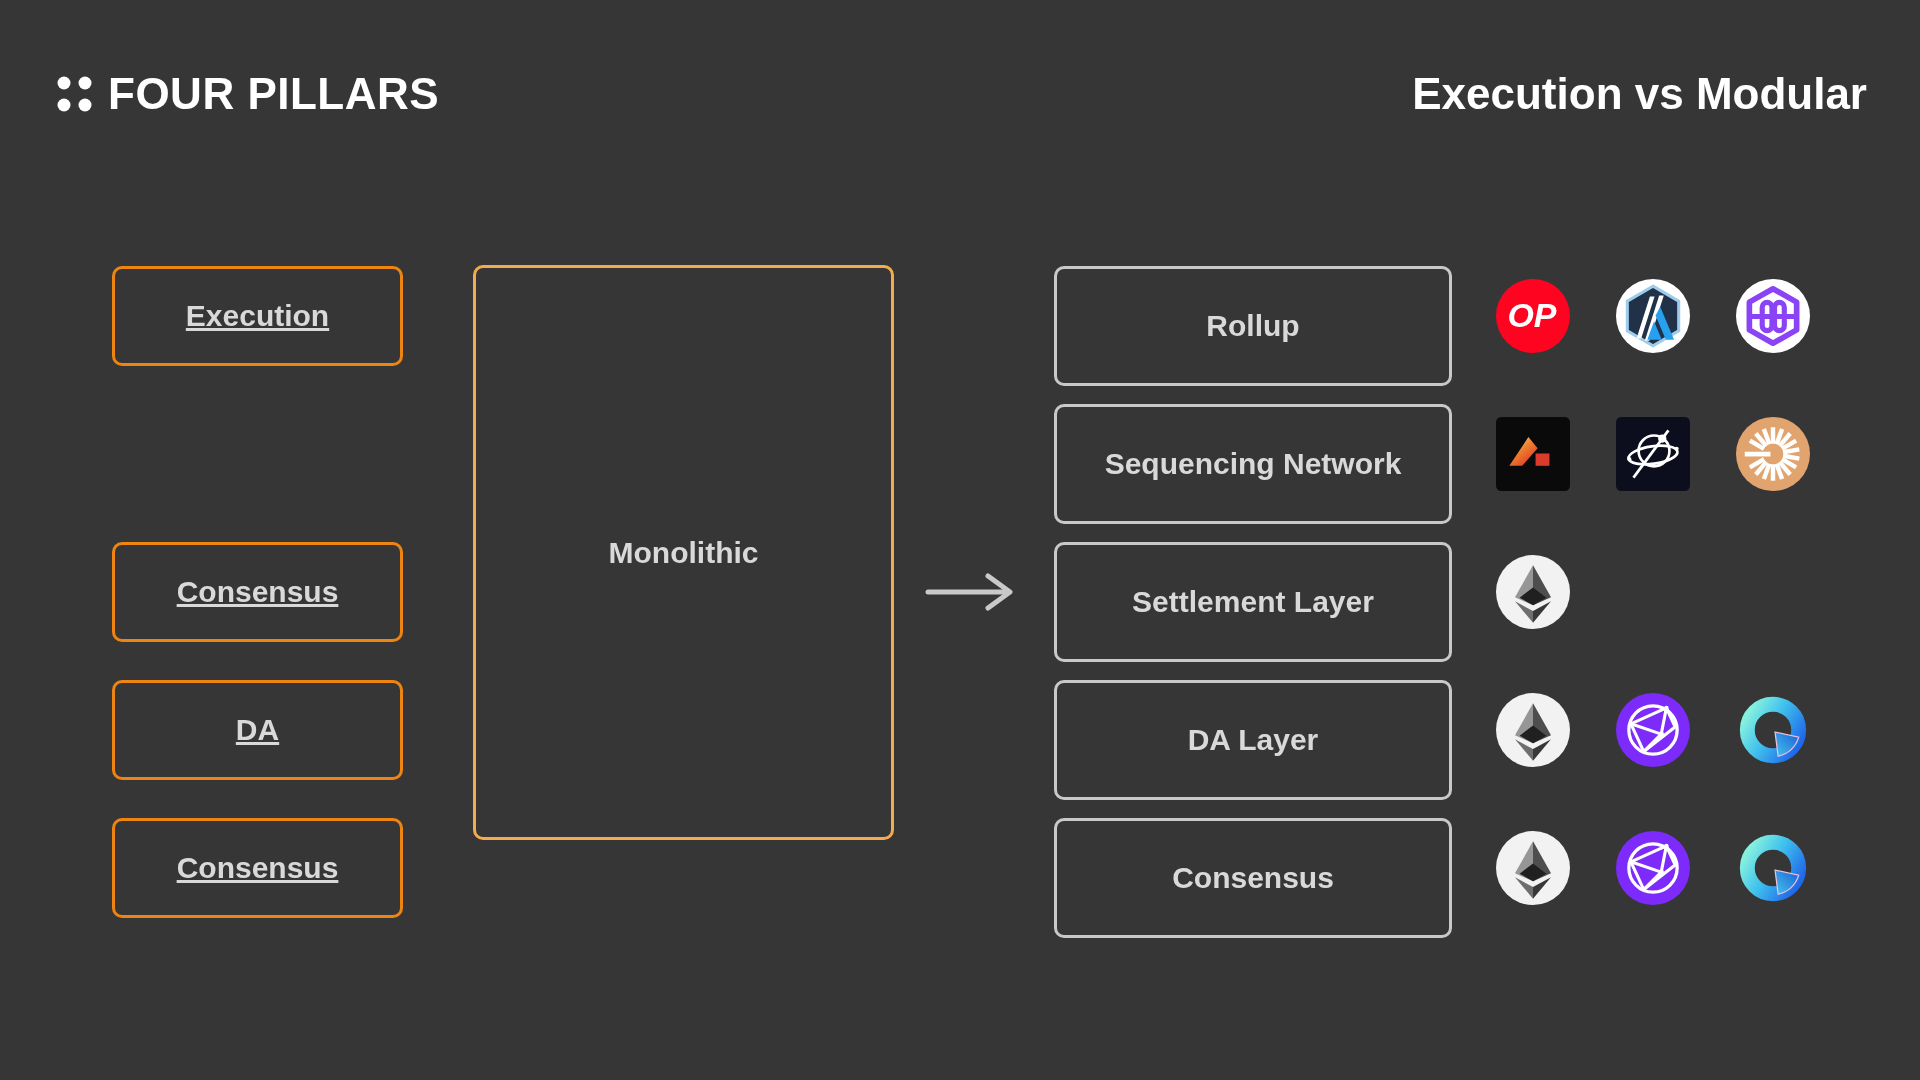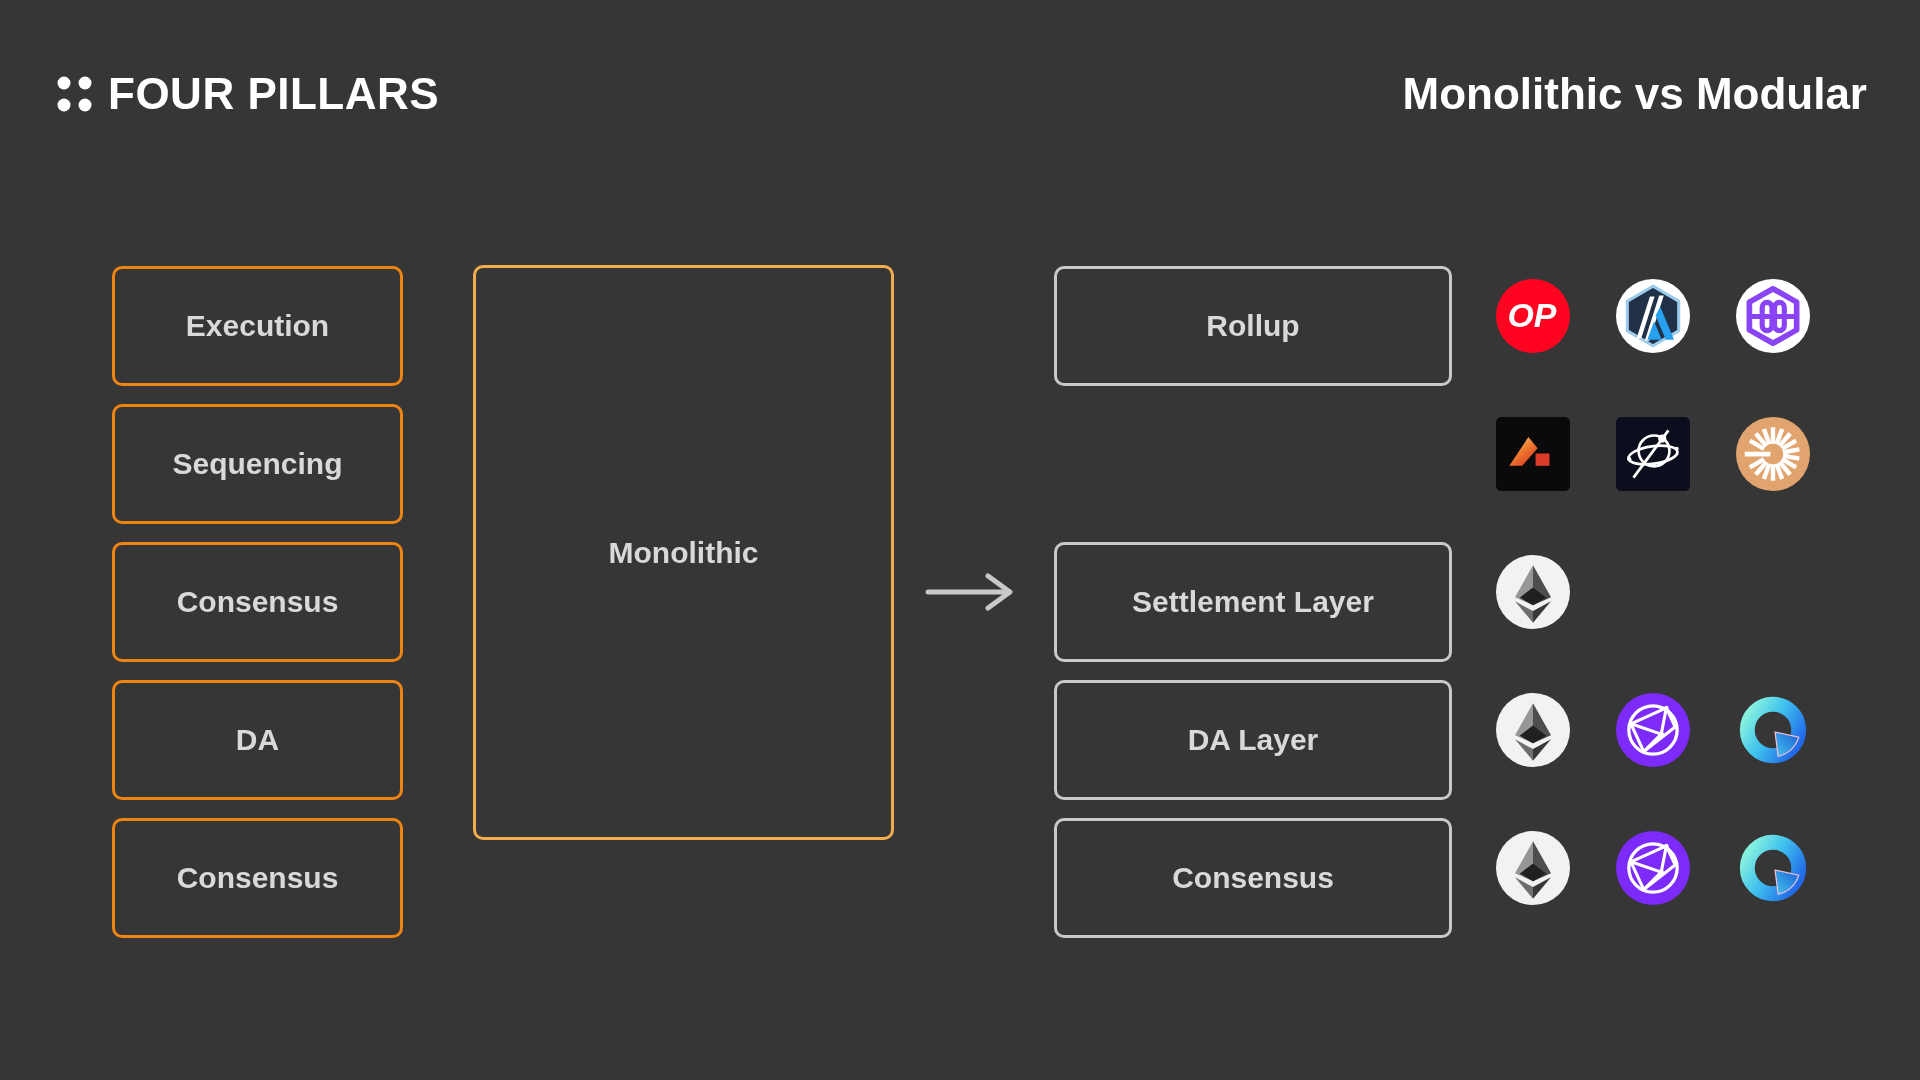--- a/index.html
+++ b/index.html
@@ -4,21 +4,21 @@
 <style>
   html,body{margin:0;padding:0;background:#363636;}
   .canvas{position:relative;width:1920px;height:1080px;background:#363636;overflow:hidden;
           font-family:"Liberation Sans",sans-serif;margin-top:21px;}
   .brand{position:absolute;left:57px;top:45px;height:56px;display:flex;align-items:center;gap:15px;}
   .brand-text{font-size:44px;font-weight:bold;color:#FFFFFF;letter-spacing:0.5px;white-space:nowrap;}
   .page-title{position:absolute;right:53px;top:45px;height:56px;line-height:56px;
               font-size:44px;font-weight:bold;color:#FFFFFF;white-space:nowrap;}
   .box{position:absolute;box-sizing:border-box;border-radius:10px;display:flex;align-items:center;
        justify-content:center;font-weight:bold;font-size:30px;color:#D9D9D9;}
-  .pillar{left:112px;width:291px;height:120px;border:3px solid #EE8412;}
+  .pillar{left:112px;width:291px;height:100px;border:3px solid #EE8412;text-decoration:underline;}
   .mono{left:473px;top:244px;width:421px;height:575px;border:3px solid #F2AC4D;}
   .modbox{left:1054px;width:398px;height:120px;border:3px solid #C9C9C9;}
   .logo-row{position:absolute;left:1496px;width:424px;height:100px;display:flex;align-items:center;gap:46px;}
   .logo{width:74px;height:74px;display:block;}
   .logo svg{width:74px;height:74px;display:block;}
   .arrow{position:absolute;left:922px;top:548px;}
   .defs-holder{position:absolute;width:0;height:0;}
 </style>
 </head>
 <body>
@@ -131,36 +131,36 @@
 
   <div class="brand">
     <svg width="36" height="38" viewBox="0 0 36 38">
       <circle cx="7" cy="8" r="6.5" fill="#FFFFFF"></circle>
       <circle cx="28" cy="8" r="6.5" fill="#FFFFFF"></circle>
       <circle cx="7" cy="30" r="6.5" fill="#FFFFFF"></circle>
       <circle cx="28" cy="30" r="6.5" fill="#FFFFFF"></circle>
     </svg>
     <span class="brand-text">FOUR PILLARS</span>
   </div>
-  <div class="page-title">Monolithic vs Modular</div>
+  <div class="page-title">Execution vs Modular</div>
 
   <div class="box pillar" style="top:245px">Execution</div>
-  <div class="box pillar" style="top:383px">Sequencing</div>
   <div class="box pillar" style="top:521px">Consensus</div>
   <div class="box pillar" style="top:659px">DA</div>
   <div class="box pillar" style="top:797px">Consensus</div>
 
   <div class="box mono">Monolithic</div>
 
   <svg class="arrow" width="100" height="46" viewBox="0 0 100 46">
     <line x1="6" y1="23" x2="84" y2="23" stroke="#C9C9C9" stroke-width="5" stroke-linecap="round"></line>
     <polyline points="66,7 88,23 66,39" fill="none" stroke="#C9C9C9" stroke-width="5" stroke-linecap="round" stroke-linejoin="round"></polyline>
   </svg>
 
   <div class="box modbox" style="top:245px">Rollup</div>
+  <div class="box modbox" style="top:383px">Sequencing Network</div>
   <div class="box modbox" style="top:659px">DA Layer</div>
   <div class="box modbox" style="top:521px">Settlement Layer</div>
   <div class="box modbox" style="top:797px">Consensus</div>
 
   <div class="logo-row" style="top:245px">
       <span class="logo">
         <svg viewBox="0 0 72 72">
           <use href="#sym-optimism"></use>
         </svg>
       </span>

